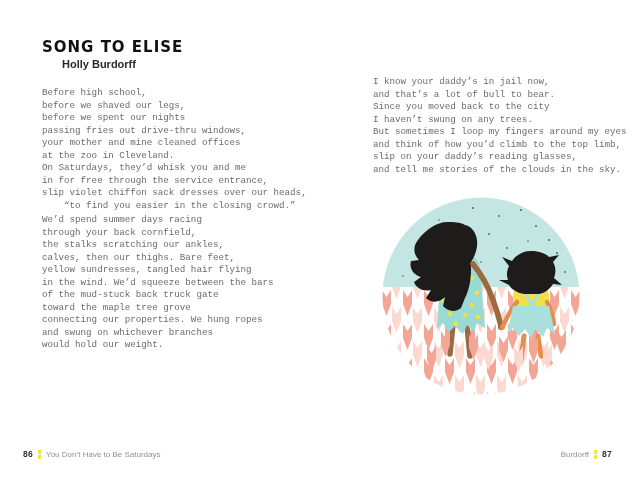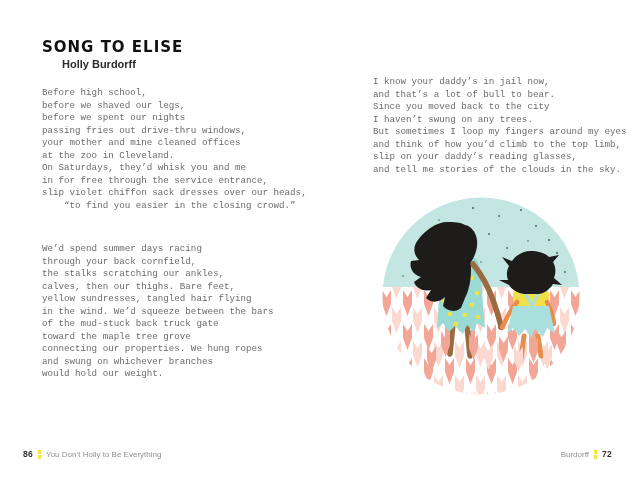--- a/index.html
+++ b/index.html
@@ -24,21 +24,21 @@
   }
   .stanza {
     position:absolute;
     font-size:9.2px; line-height:12.5px;
     color:var(--body-text,#6b6b6b);
     white-space:pre-wrap;
     width:300px;
     font-family:Liberation Mono, monospace;
   }
   .stanza-1 { left:42px; top:87px; }
-  .stanza-2 { left:42px; top:214px;margin-top:29px; }
+  .stanza-2 { left:42px; top:214px; }
   .stanza-3 { left:373px; top:76px; width:260px; }
   .illo-wrap { position:absolute; left:381px; top:196px; width:200px; height:200px; }
   .footer {
     position:absolute; top:449px;
     font-size:8px; color:var(--footer-text,#919191);
     display:flex; align-items:center;
   }
   .footer-left { left:23px; }
   .footer-right { right:28px; }
   .pagenum {
@@ -177,20 +177,20 @@
         <path class="leaf-a" d="M176,134 L180.5,141 L185,134 L185,148 L180.5,160 L176,148 Z"></path>
         <path class="leaf-a" d="M46,150 L50.5,157 L55,150 L55,164 L50.5,176 L46,164 Z"></path>
       </g>
     </g>
   </svg>
 </div>
 
 <div class="footer footer-left">
   <span class="pagenum">86</span>
   <span class="divider"></span>
-  <span>You Don’t Holly to Be Everything</span>
+  <span>You Don’t Have to Be Saturdays</span>
 </div>
 
 <div class="footer footer-right">
   <span>Burdorff</span>
   <span class="divider"></span>
-  <span class="pagenum">72</span>
+  <span class="pagenum">87</span>
 </div>
 
 </body></html>

